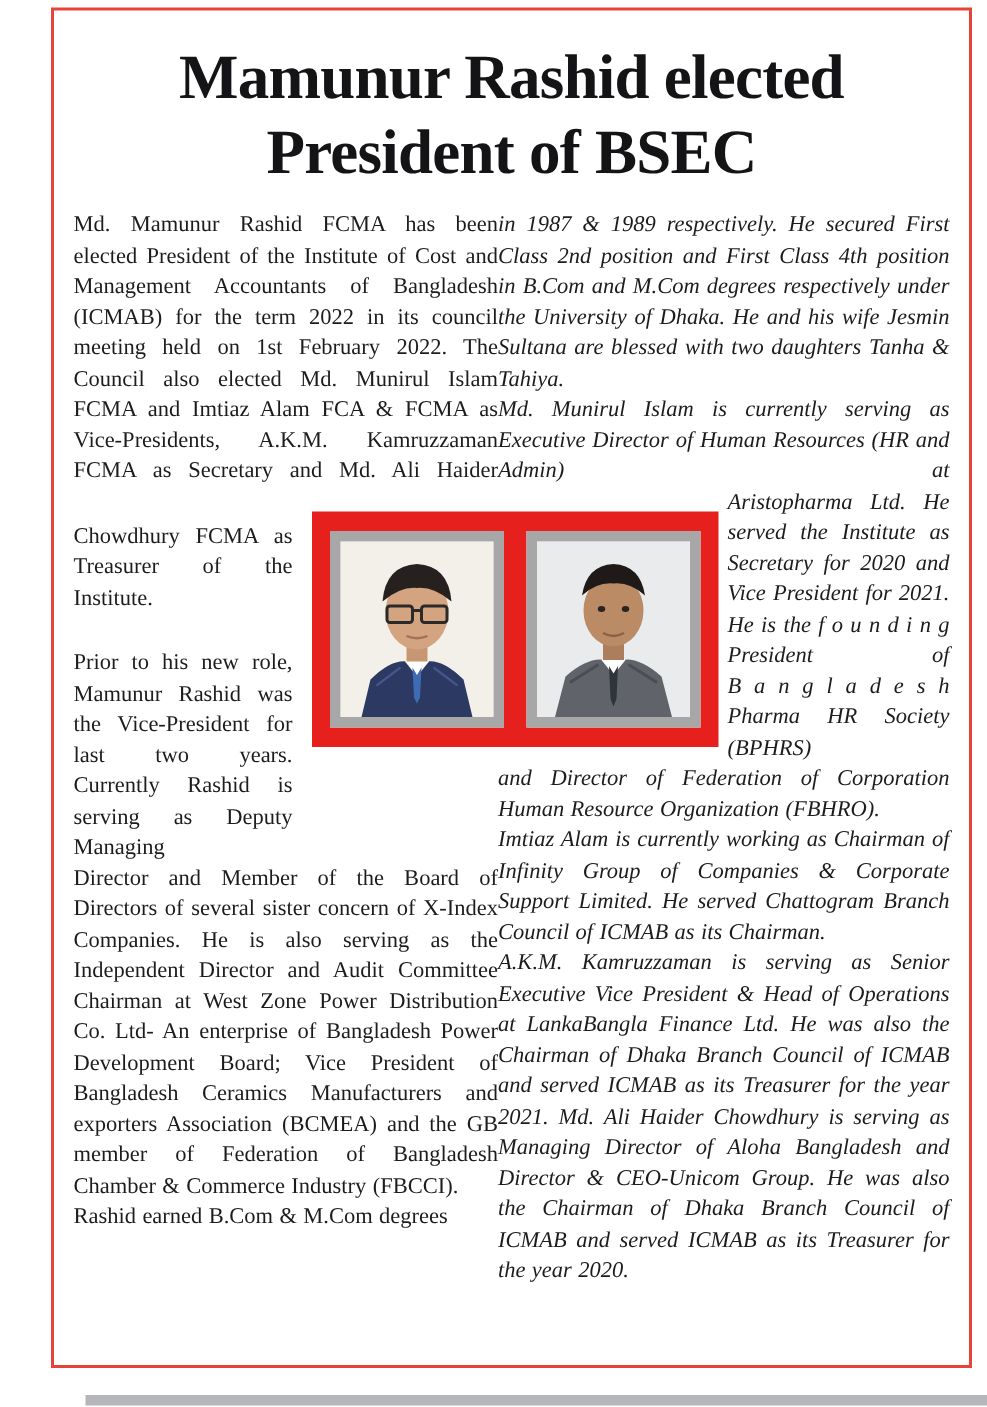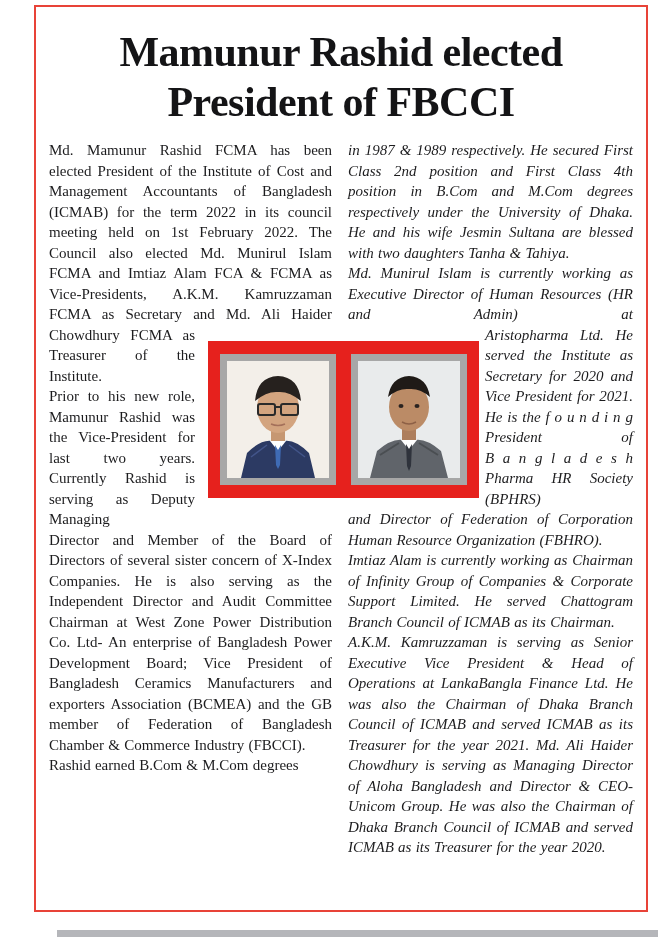--- a/index.html
+++ b/index.html
@@ -9,29 +9,29 @@
   }
   .frame {
     position:absolute; left:34px; top:5px; width:610px; height:903px;
     border:2px solid #e84338; background:#ffffff; overflow:hidden; box-sizing:content-box;
   }
   .headline {
     margin:20px 8px 13px; text-align:center; font-weight:bold;
     font-size:42px; line-height:50px; color:#141416; letter-spacing:-0.5px;
   }
   .hl { display:block; }
-  .columns { display:flex; padding:0 13px; gap:16px; }
+  .columns { display:flex; padding:0 13px; }
   .col-left { width:283px; flex:none; }
   .col-right { flex:1; min-width:0;font-style:italic; }
   .para {
     margin:0; text-align:justify; font-size:15px; line-height:20.5px;
     color:#1c1c1e; word-spacing:0.5px;
   }
   .cont-just { text-align-last:justify; }
-  .narrow { width:146px; }
+  .narrow { width:146px;margin-top:23px; }
   .narrow-right { width:148px; margin-left:auto; }
   .photo-box {
     position:absolute; left:172px; top:334px; width:271px; height:157px;
     background:#e6211d; display:flex; align-items:center; justify-content:space-between;
     padding:10px 12px; box-sizing:border-box;
   }
   .photo {
     width:102px; height:117px; border:7px solid #a7a7a7; background:#ffffff;
     box-sizing:content-box; overflow:hidden;
   }
@@ -41,35 +41,35 @@
   }
 </style>
 </head>
 <body>
 
 <div class="page">
   <div class="frame">
 
     <h1 class="headline">
       <span class="hl">Mamunur Rashid elected</span>
-      <span class="hl">President of FBCCI</span>
+      <span class="hl">President of BSEC</span>
     </h1>
 
     <div class="columns">
       <div class="col-left">
         <p class="para cont-just">Md. Mamunur Rashid FCMA has been elected President of the Institute of Cost and Management Accountants of Bangladesh (ICMAB) for the term 2022 in its council meeting held on 1st February 2022. The Council also elected Md. Munirul Islam FCMA and Imtiaz Alam FCA &amp; FCMA as Vice-Presidents, A.K.M. Kamruzzaman FCMA as Secretary and Md. Ali Haider</p>
         <p class="para narrow">Chowdhury FCMA as Treasurer of the Institute.</p>
         <p class="para narrow">Prior to his new role, Mamunur Rashid was the Vice-President for last two years. Currently Rashid is serving as Deputy Managing</p>
         <p class="para">Director and Member of the Board of Directors of several sister concern of X-Index Companies. He is also serving as the Independent Director and Audit Committee Chairman at West Zone Power Distribution Co. Ltd- An enterprise of Bangladesh Power Development Board; Vice President of Bangladesh Ceramics Manufacturers and exporters Association (BCMEA) and the GB member of Federation of Bangladesh Chamber &amp; Commerce Industry (FBCCI).</p>
         <p class="para">Rashid earned B.Com &amp; M.Com degrees</p>
       </div>
 
       <div class="col-right">
         <p class="para">in 1987 &amp; 1989 respectively. He secured First Class 2nd position and First Class 4th position in B.Com and M.Com degrees respectively under the University of Dhaka. He and his wife Jesmin Sultana are blessed with two daughters Tanha &amp; Tahiya.</p>
-        <p class="para cont-just">Md. Munirul Islam is currently working as Executive Director of Human Resources (HR and Admin) at</p>
+        <p class="para cont-just">Md. Munirul Islam is currently serving as Executive Director of Human Resources (HR and Admin) at</p>
         <p class="para narrow-right cont-just">Aristopharma Ltd. He served the Institute as Secretary for 2020 and Vice President for 2021. He is the f&nbsp;o&nbsp;u&nbsp;n&nbsp;d&nbsp;i&nbsp;n&nbsp;g President of B&nbsp;a&nbsp;n&nbsp;g&nbsp;l&nbsp;a&nbsp;d&nbsp;e&nbsp;s&nbsp;h Pharma HR Society (BPHRS)</p>
         <p class="para">and Director of Federation of Corporation Human Resource Organization (FBHRO).</p>
         <p class="para">Imtiaz Alam is currently working as Chairman of Infinity Group of Companies &amp; Corporate Support Limited. He served Chattogram Branch Council of ICMAB as its Chairman.</p>
         <p class="para">A.K.M. Kamruzzaman is serving as Senior Executive Vice President &amp; Head of Operations at LankaBangla Finance Ltd. He was also the Chairman of Dhaka Branch Council of ICMAB and served ICMAB as its Treasurer for the year 2021. Md. Ali Haider Chowdhury is serving as Managing Director of Aloha Bangladesh and Director &amp; CEO-Unicom Group. He was also the Chairman of Dhaka Branch Council of ICMAB and served ICMAB as its Treasurer for the year 2020.</p>
       </div>
     </div>
 
     <div class="photo-box">
       <div class="photo">
         <svg viewBox="0 0 102 117" aria-hidden="true">

